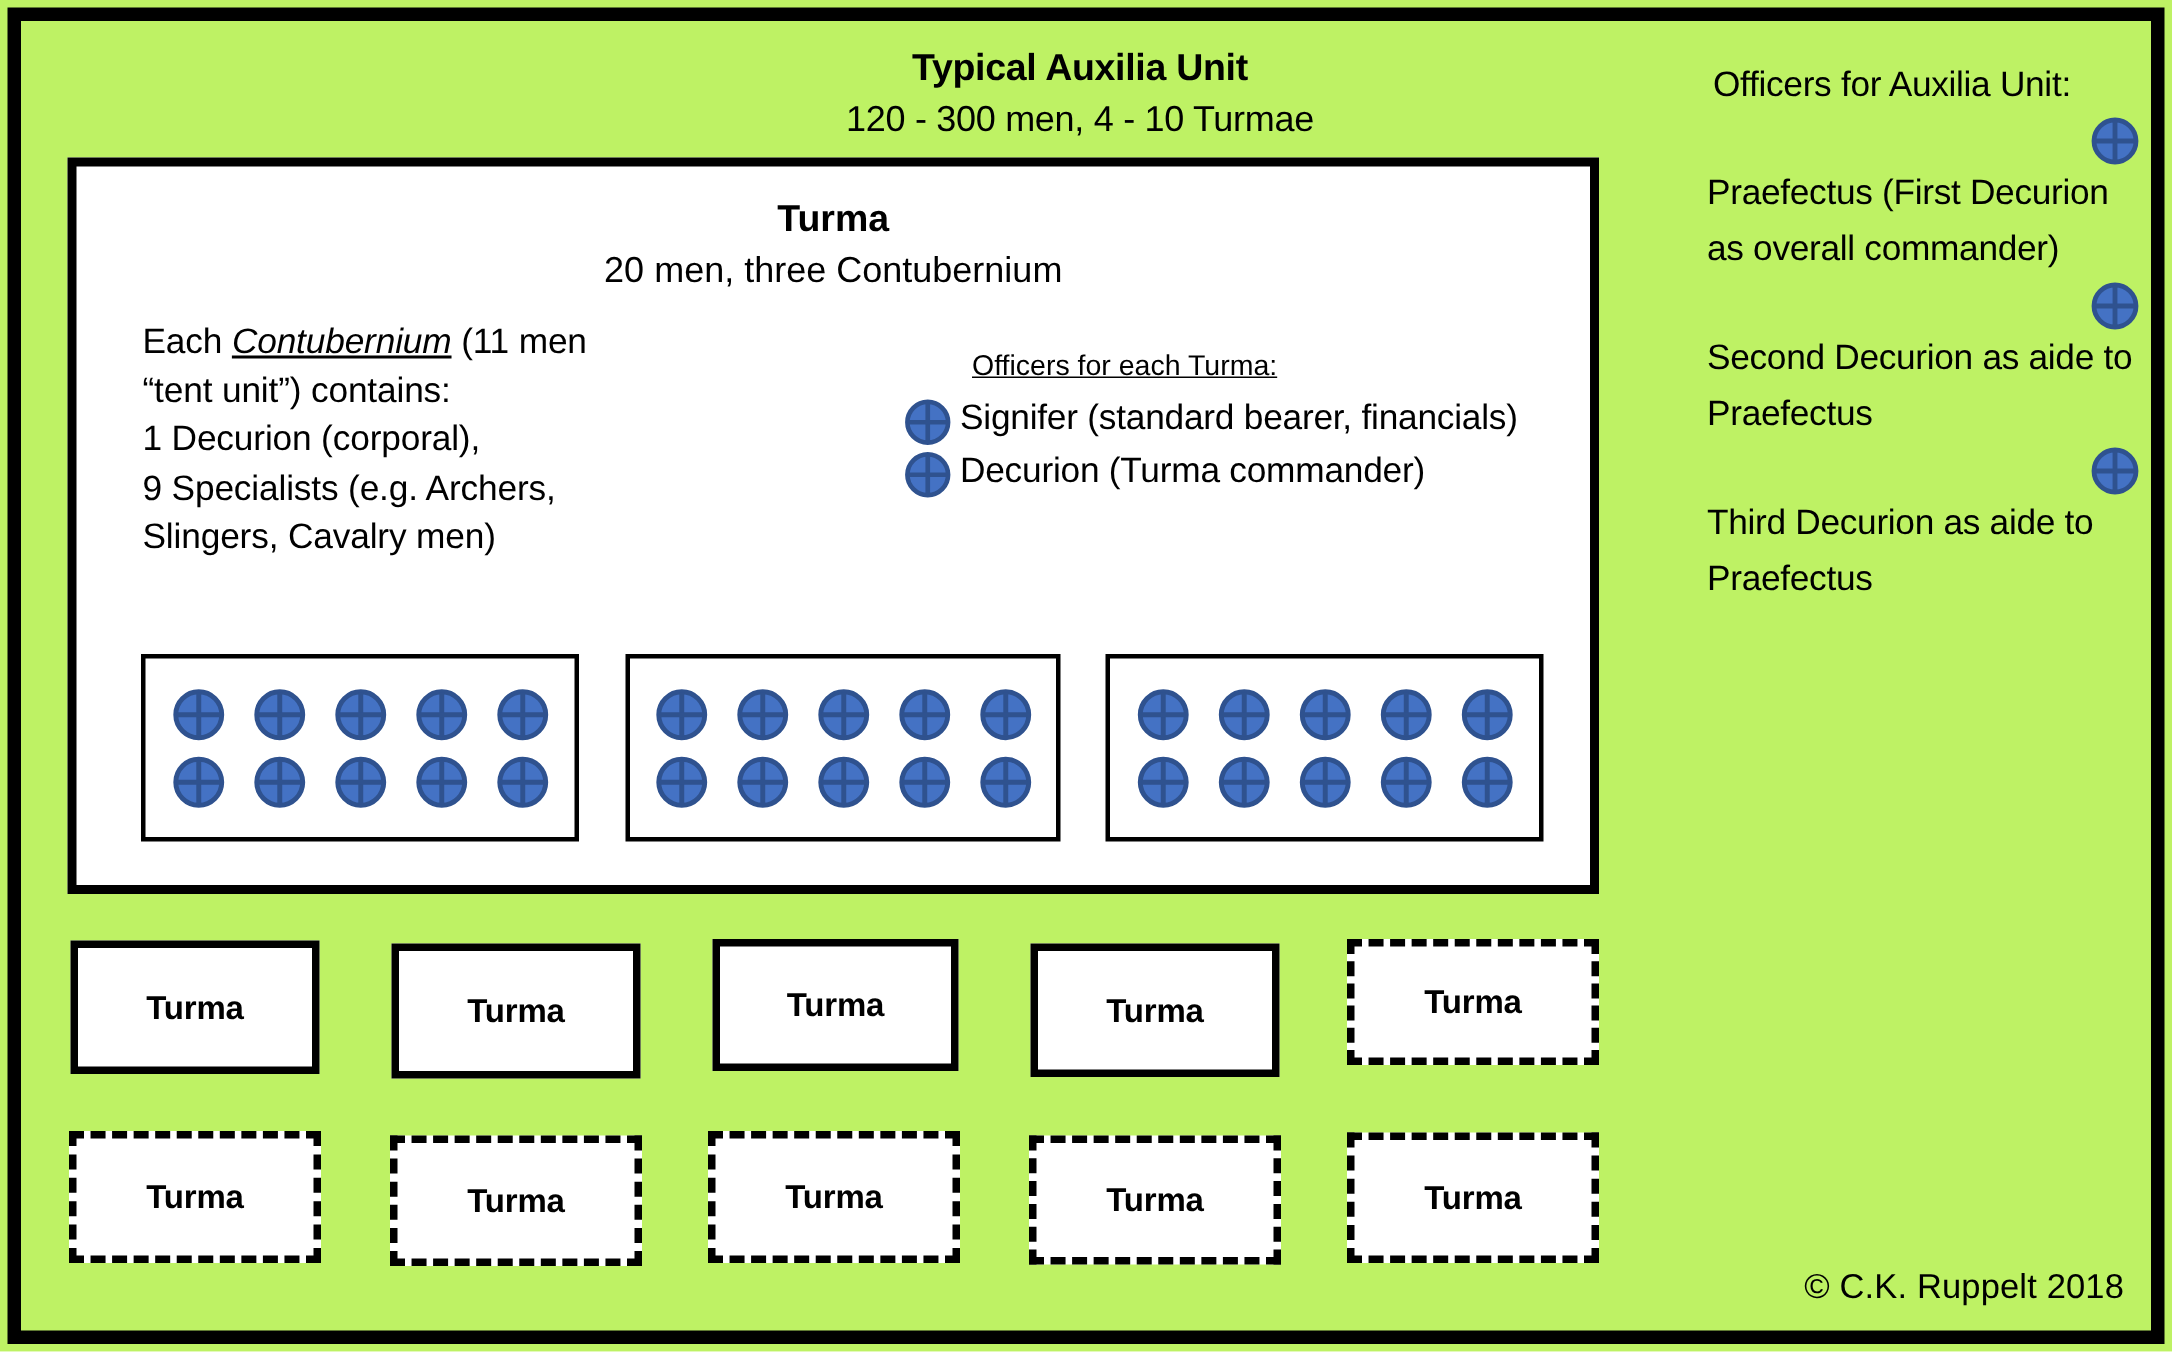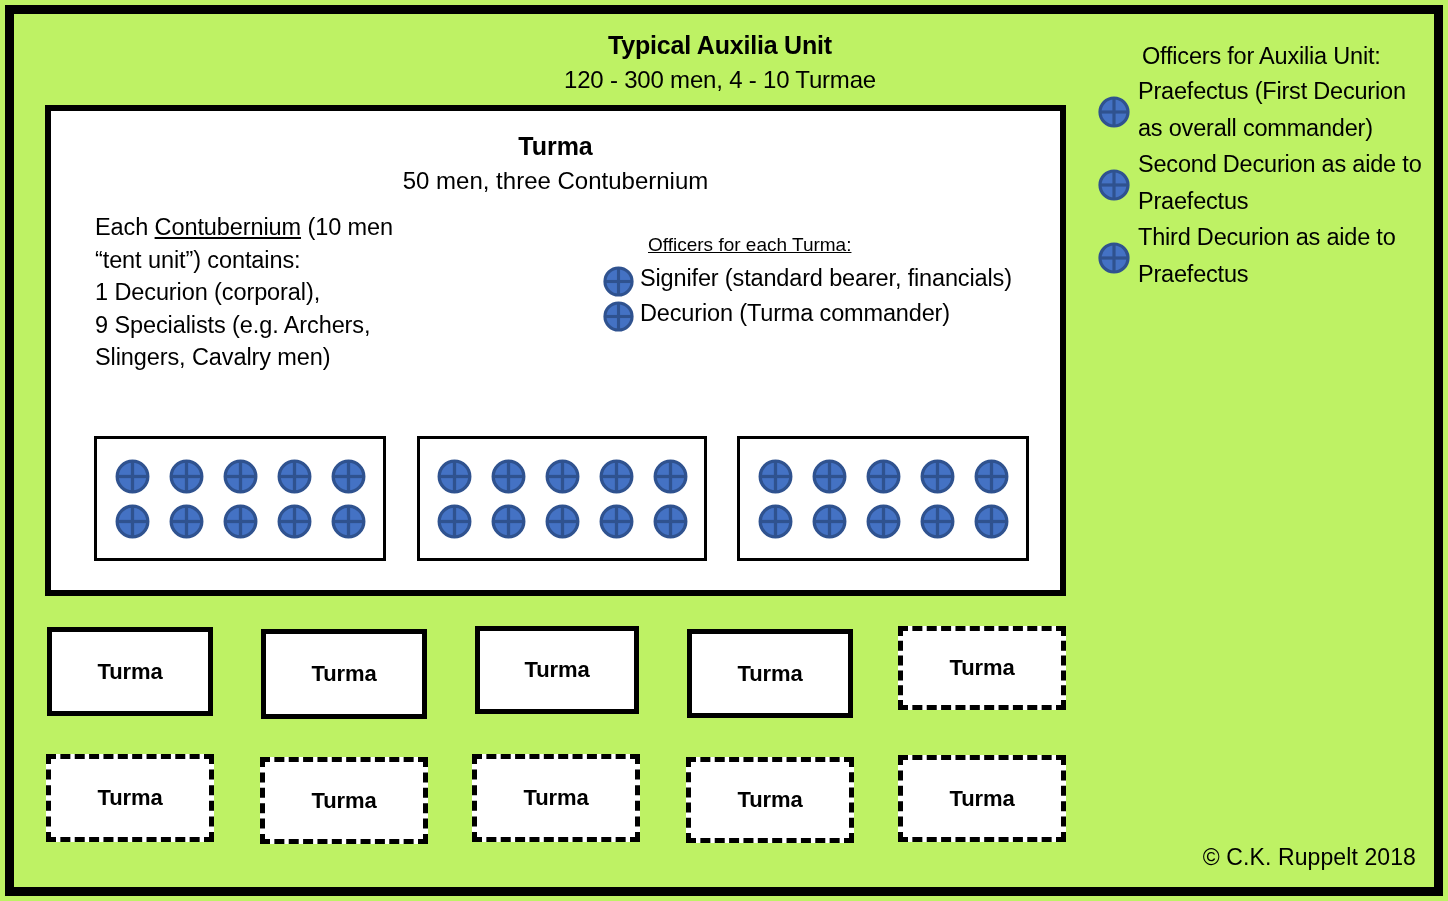--- a/index.html
+++ b/index.html
@@ -83,21 +83,21 @@
   
   .contub-text {
     position: absolute;
     left: 44px;
     top: 100px;
     width: 345px;
     font-size: 23.5px;
     line-height: 32.5px;
     letter-spacing: -0.1px;
   }
-  .contub-text .u { text-decoration: underline; }
+  .contub-text .u { text-decoration: underline; font-style: italic; }
 
   
   .turma-officers {
     position: absolute;
     left: 552px;
     top: 118px;
     width: 460px;
   }
   .officers-heading {
     font-size: 19px;
@@ -179,21 +179,22 @@
   }
   .right-panel .rp-heading {
     font-size: 23.5px;
     line-height: 33px;
     margin-left: 44px;
     white-space: nowrap;
     letter-spacing: -0.2px;
   }
   .rp-row {
     display: flex;
-    align-items: center;
+    align-items: flex-end;
+    flex-direction: column;
   }
   .rp-row .sol-wrap {
     flex: 0 0 auto;
     width: 40px;
     padding-top: 5px;
   }
   .rp-row .rtext {
     font-size: 23.5px;
     line-height: 36.5px;
     letter-spacing: -0.2px;
@@ -220,25 +221,25 @@
 
   <div class="title-block">
     <div class="title-main">Typical Auxilia Unit</div>
     <div class="title-sub">120 - 300 men, 4 - 10 Turmae</div>
   </div>
 
   <div class="turma-main">
 
     <div class="turma-head">
       <div class="turma-head-title">Turma</div>
-      <div class="turma-head-sub">50 men, three Contubernium</div>
+      <div class="turma-head-sub">20 men, three Contubernium</div>
     </div>
 
     <div class="contub-text">
-      <span>Each </span><span class="u">Contubernium</span><span> (10 men</span><br>
+      <span>Each </span><span class="u">Contubernium</span><span> (11 men</span><br>
       <span>“tent unit”) contains:</span><br>
       <span>1 Decurion (corporal),</span><br>
       <span>9 Specialists (e.g. Archers,</span><br>
       <span>Slingers, Cavalry men)</span>
     </div>
 
     <div class="turma-officers">
       <div class="officers-heading">Officers for each Turma:</div>
 
       <div class="officer-row">

